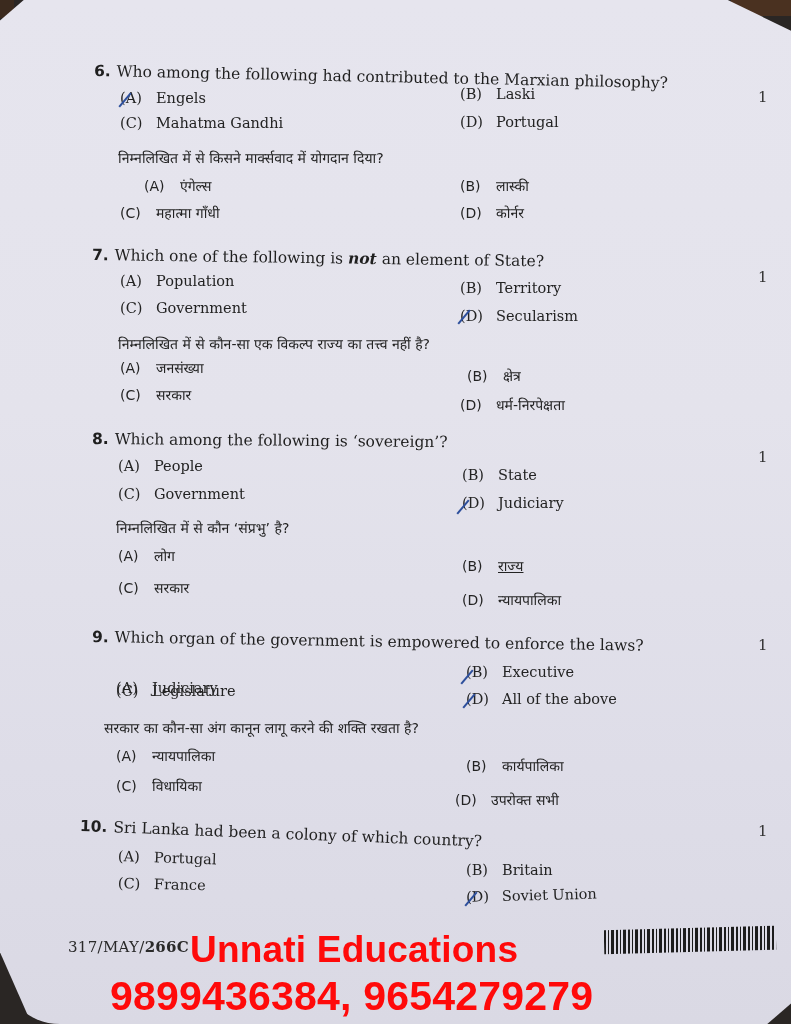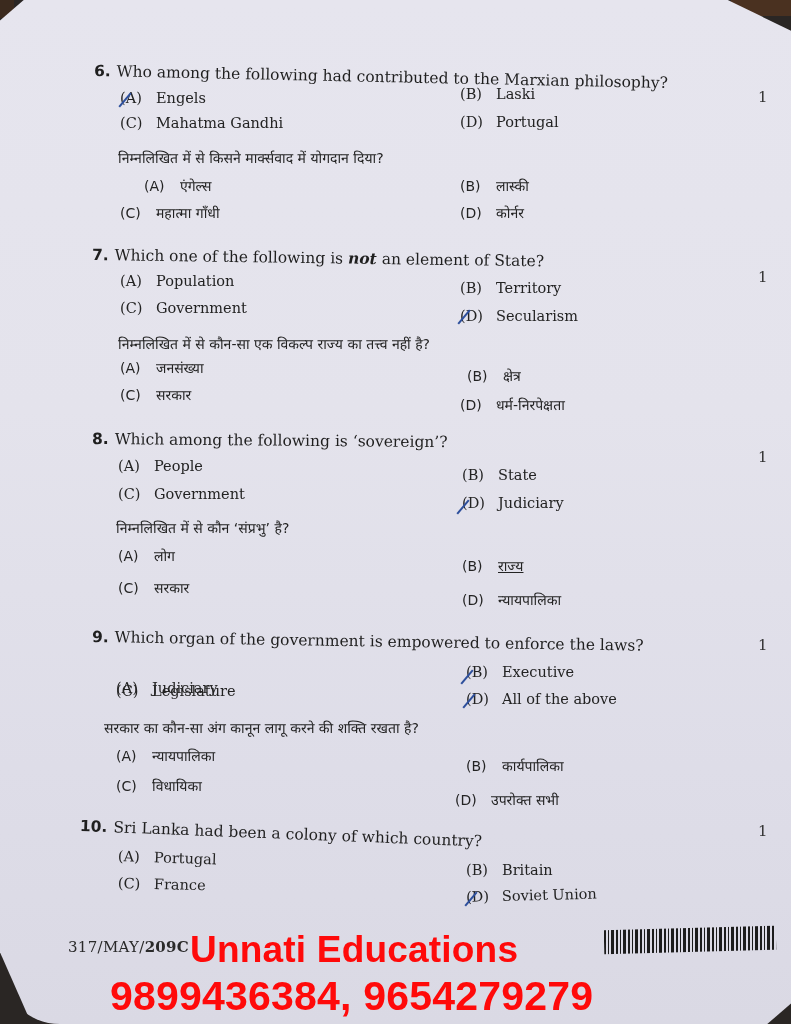--- a/index.html
+++ b/index.html
@@ -112,18 +112,18 @@
       <span class="qnum">10.</span><span>Sri Lanka had been a colony of which country?</span>
     </div>
     <div class="marks" style="top:822px;">1</div>
     <div class="opt" style="left:118px; top:848px; transform:rotate(2deg); transform-origin:left center;"><span class="lbl">(A)</span><span>Portugal</span></div>
     <div class="opt" style="left:466px; top:862px;"><span class="lbl">(B)</span><span>Britain</span></div>
     <div class="opt" style="left:118px; top:875px; transform:rotate(1.5deg); transform-origin:left center;"><span class="lbl">(C)</span><span>France</span></div>
     <div class="opt" style="left:466px; top:889px; transform:rotate(-1.5deg); transform-origin:left center;"><span class="lbl">(D)</span><span>Soviet Union</span></div>
     <div class="tick" style="left:462px; top:898px;"></div>
   </div>
 
-  <div class="footer-code"><span>317/MAY/</span><b>209</b><b>C</b></div>
+  <div class="footer-code"><span>317/MAY/</span><b>266</b><b>C</b></div>
   <div class="barcode"></div>
 </div>
 
 <div class="wm1">Unnati Educations</div>
 <div class="wm2">9899436384, 9654279279</div>
 
 </body></html>

